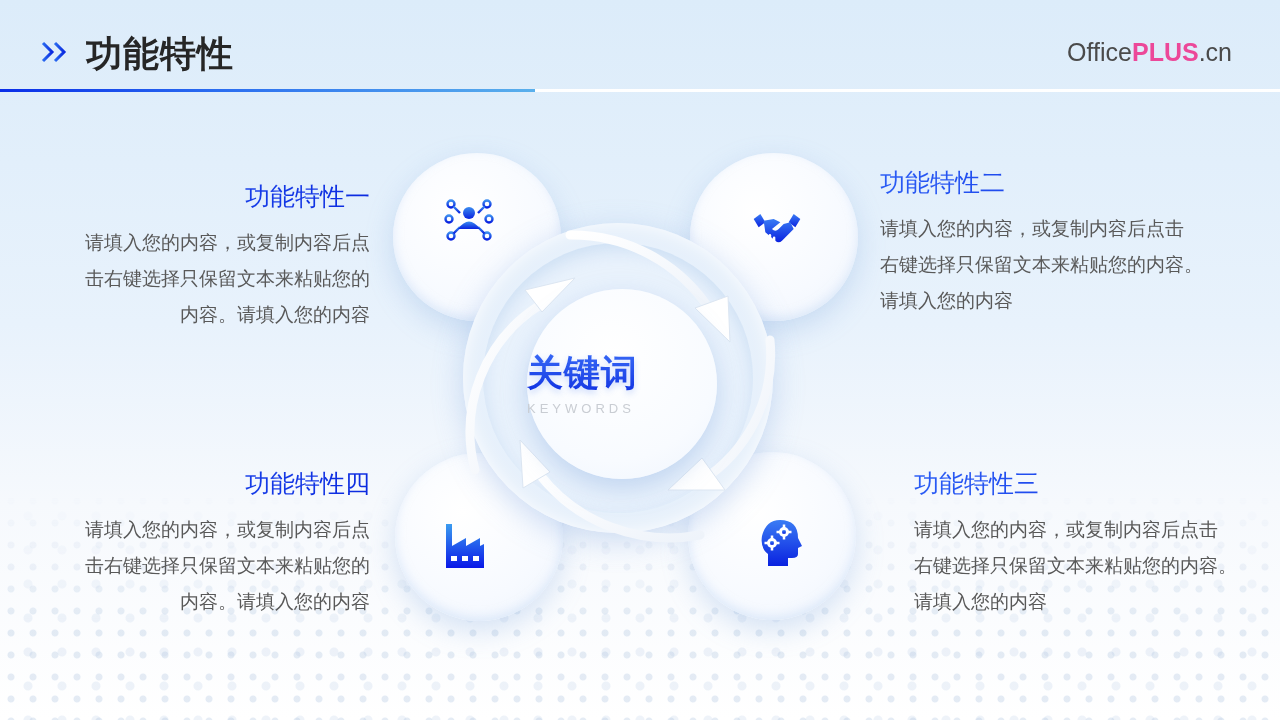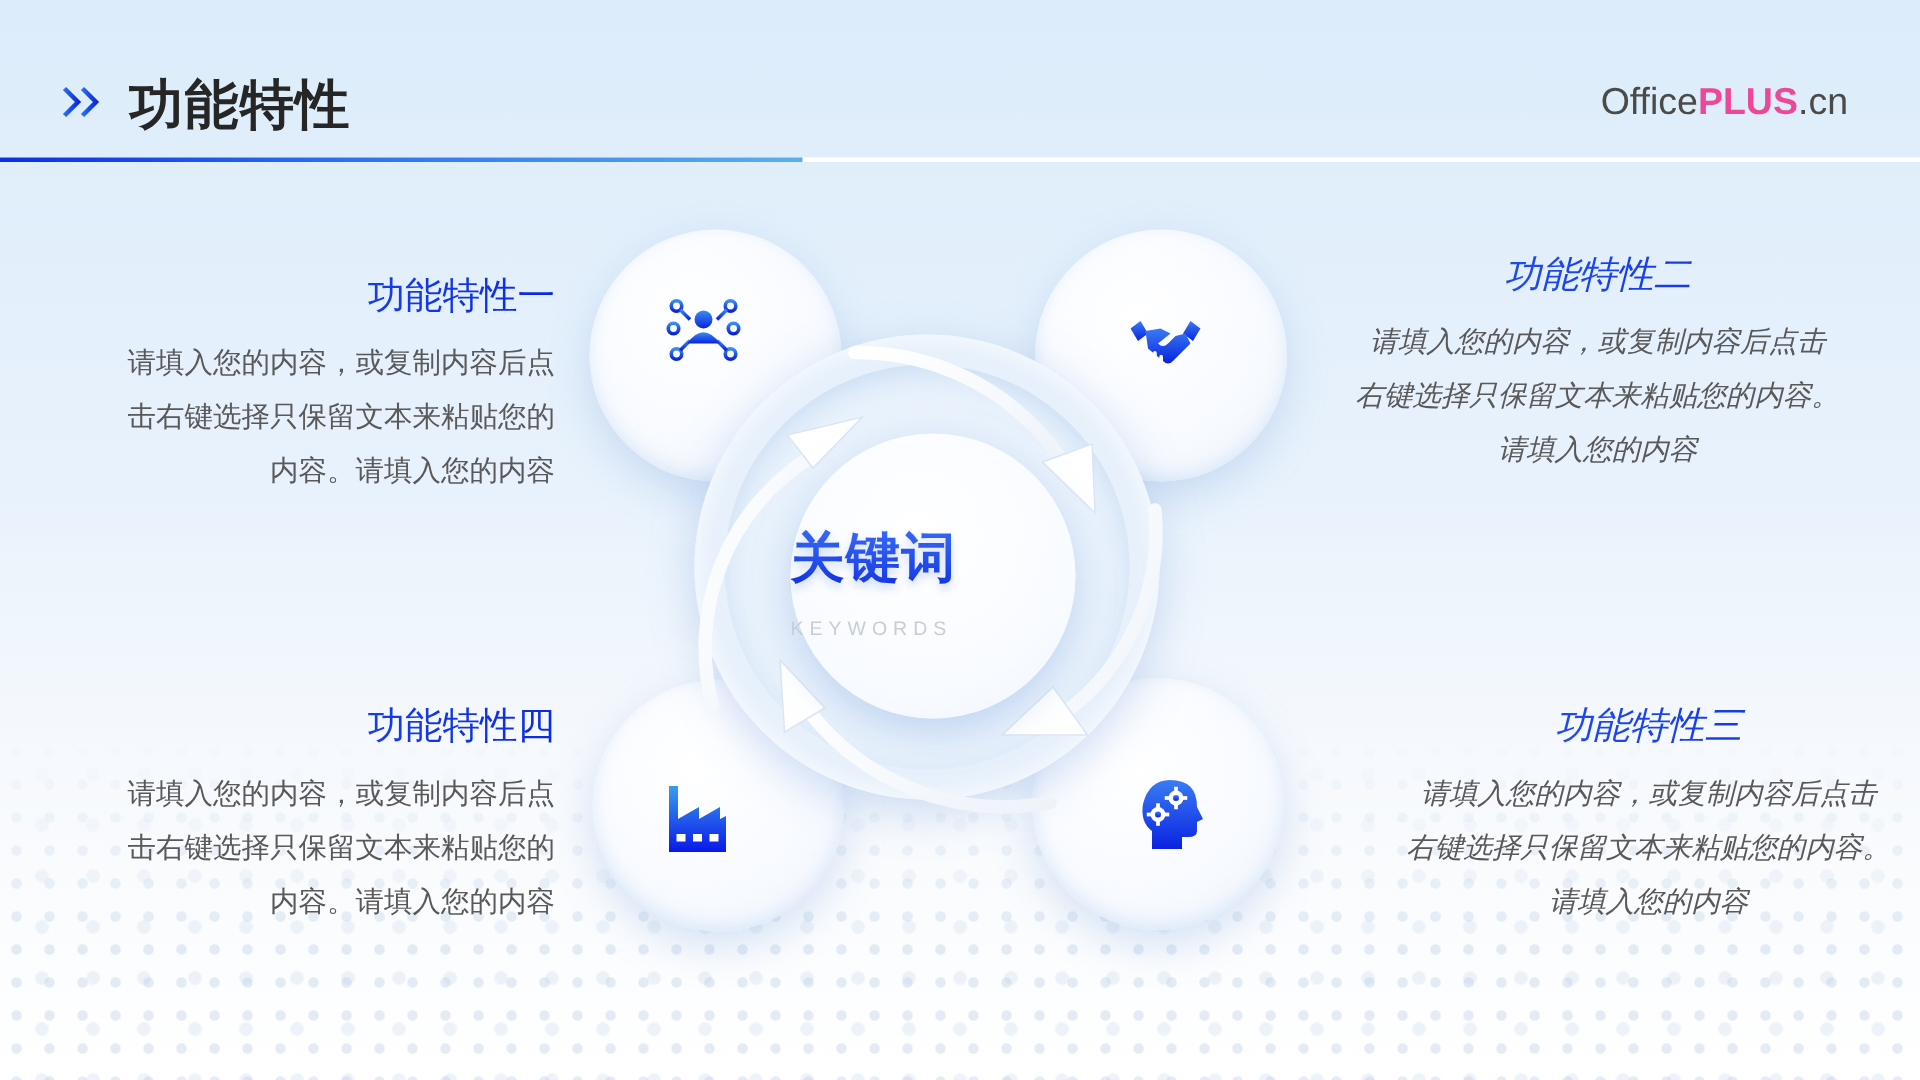--- a/index.html
+++ b/index.html
@@ -14,21 +14,21 @@
     background-image:
       radial-gradient(circle, rgba(180,200,225,0.35) 0 3px, transparent 4px),
       radial-gradient(circle, rgba(200,215,235,0.30) 0 4px, transparent 5px);
     background-size: 22px 22px, 34px 34px;
     background-position: 0 0, 11px 9px;
     -webkit-mask-image: linear-gradient(180deg, transparent 0%, #000 60%);
     mask-image: linear-gradient(180deg, transparent 0%, #000 60%);
     pointer-events: none;
   }
   
-  .header { position: absolute; left: 0; top: 16px; width: 1280px; height: 108px; }
+  .header { position: absolute; left: 0; top: 0; width: 1280px; height: 108px; }
   .chevrons { position: absolute; left: 40px; top: 40px; width: 30px; height: 24px; }
   .page-title {
     position: absolute; left: 86px; top: 30px;
     font-size: 36px; font-weight: bold; color: #262626; letter-spacing: 1px;
   }
   .brand {
     position: absolute; right: 48px; top: 38px;
     font-family: "Liberation Sans", sans-serif; font-size: 25px; color: #4a4a4a;
   }
   .brand b { font-weight: bold; color: #ec4899; }
@@ -43,21 +43,21 @@
   
   .feature { position: absolute; width: 330px; }
   .feature .ftitle {
     font-size: 25px; line-height: 34px; margin-bottom: 10px;
     color: #1440e8;
     background: linear-gradient(90deg, #2a5cf5, #0b2ae0);
     -webkit-background-clip: text; background-clip: text; -webkit-text-fill-color: transparent;
   }
   .feature .fdesc { font-size: 19px; line-height: 36px; color: #595959; }
   .feature.left { text-align: right; }
-  .feature.right { text-align: center; width: 370px; font-style: italic; }
+  .feature.right { text-align: left; width: 370px; }
   #f1 { left: 40px; top: 180px; }
   #f4 { left: 40px; top: 467px; }
   #f2 { left: 880px; top: 166px; }
   #f3 { left: 880px; top: 467px; margin-left: 34px; }
 
   
   .diagram { position: absolute; left: 380px; top: 140px; width: 500px; height: 490px; }
   .bubble {
     position: absolute; width: 168px; height: 168px; border-radius: 50%;
     background: radial-gradient(circle at 40% 35%, #ffffff 0%, #f7faff 60%, #eef4fd 100%);
@@ -85,21 +85,21 @@
   }
   .center .kw {
     margin-top: 62px; font-size: 36px; font-weight: bold; letter-spacing: 1px;
     color: #1a48f0;
     background: linear-gradient(180deg, #3a6cf8, #0a28e0);
     -webkit-background-clip: text; background-clip: text; -webkit-text-fill-color: transparent;
     text-shadow: 0 3px 6px rgba(60,110,240,0.25);
     line-height: 44px;
   }
   .center .kw-en {
-    margin-top: 16px; font-family: "Liberation Sans", sans-serif;
+    margin-top: 6px; font-family: "Liberation Sans", sans-serif;
     font-size: 13px; letter-spacing: 4px; color: #c9cdd3;
   }
   .icon { position: absolute; width: 50px; height: 50px; }
   #i1 { left: 64px; top: 58px; }
   #i2 { left: 372px; top: 64px; }
   #i3 { left: 378px; top: 378px; }
   #i4 { left: 64px; top: 380px; }
 </style>
 </head>
 <body>

